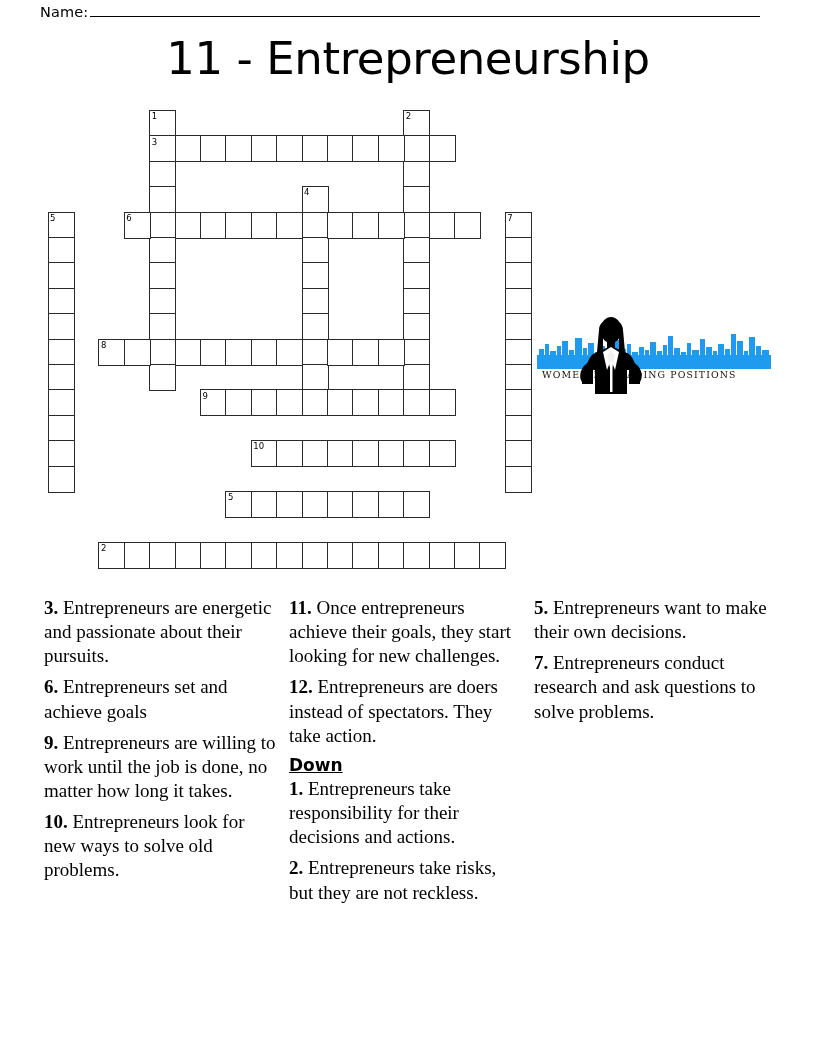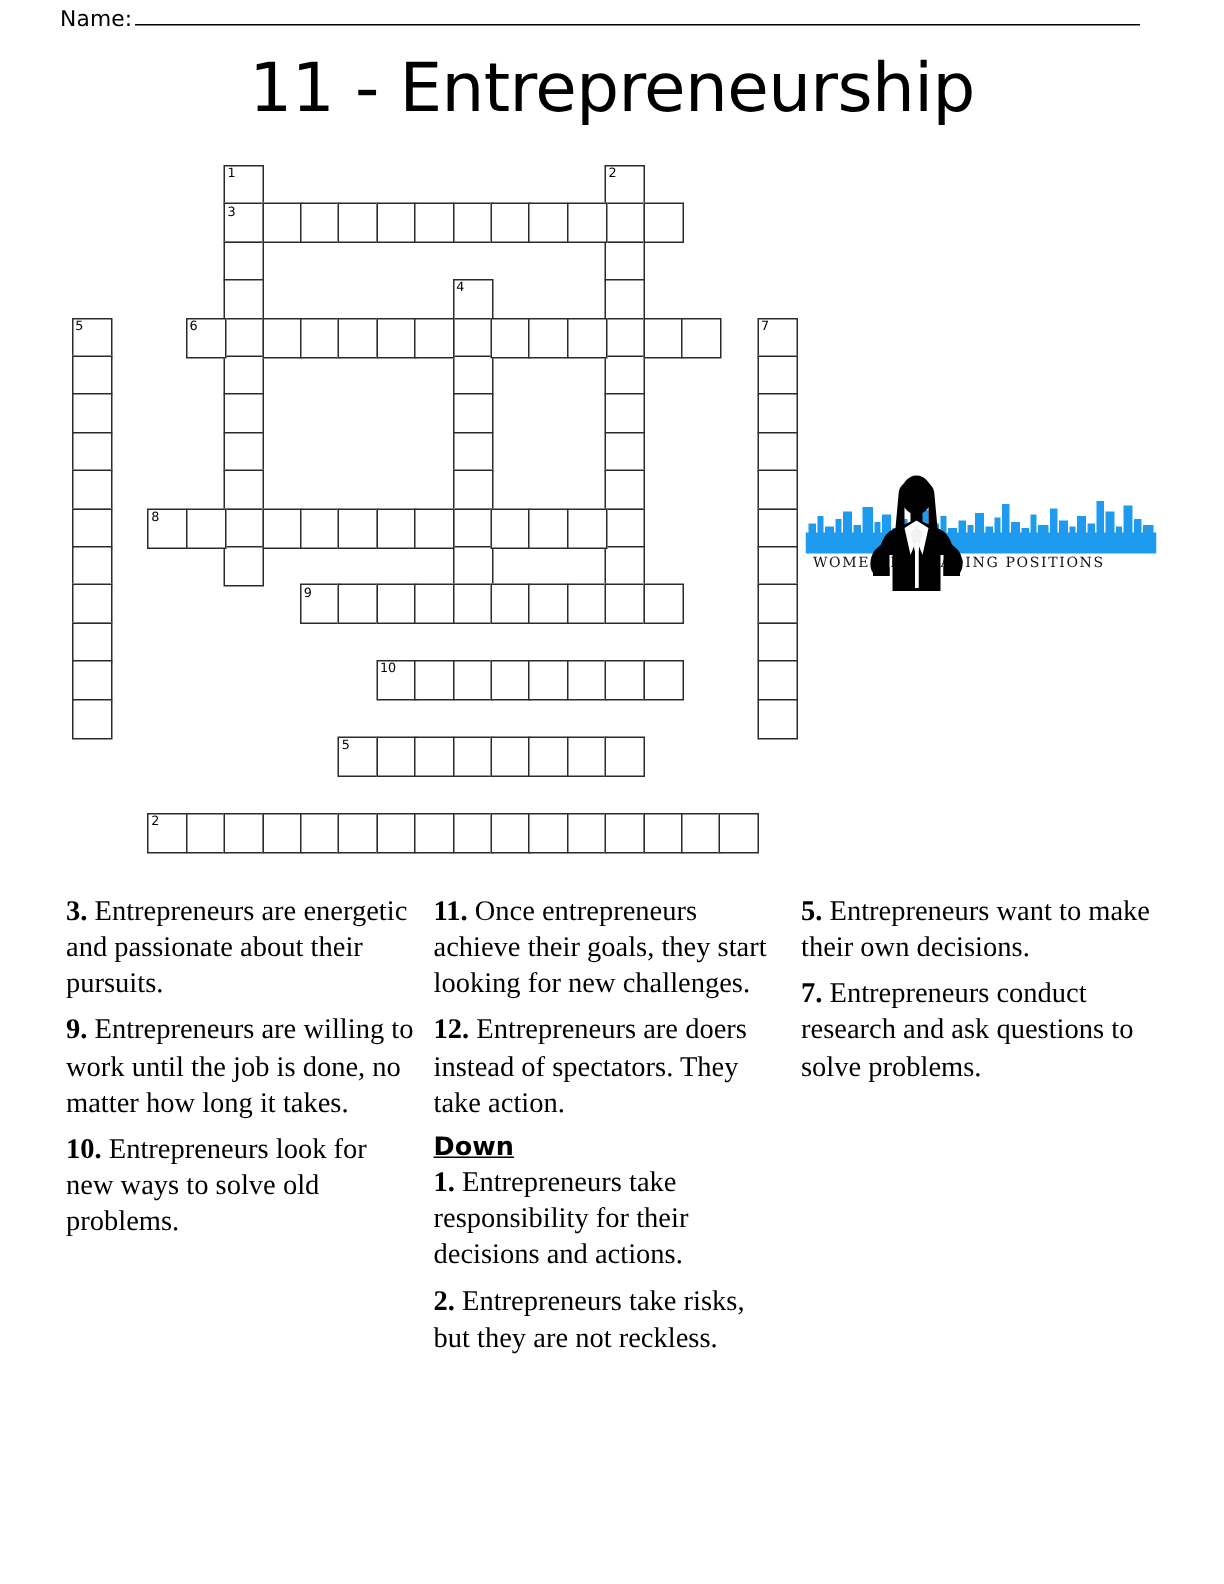--- a/index.html
+++ b/index.html
@@ -336,20 +336,21 @@
       <path d="M74 43 L70 47 L73 60 L74 54 L75 60 L78 47 Z" fill="#f2f2f2"></path>
 
       <rect x="73" y="54" width="2.5" height="30" fill="#ffffff"></rect>
     </g>
   </svg>
 </div>
 
 <div id="clues">
   <div class="clue-col" id="clue-col-1">
       <p class="clue-item"><span class="clue-num">3. </span><span class="clue-text">Entrepreneurs are energetic and passionate about their pursuits.</span></p>
+      <p class="clue-item"><span class="clue-num">6. </span><span class="clue-text">Entrepreneurs set and achieve goals</span></p>
       <p class="clue-item"><span class="clue-num">9. </span><span class="clue-text">Entrepreneurs are willing to work until the job is done, no matter how long it takes.</span></p>
       <p class="clue-item"><span class="clue-num">10. </span><span class="clue-text">Entrepreneurs look for new ways to solve old problems.</span></p>
     </div>
   <div class="clue-col" id="clue-col-2">
       <p class="clue-item"><span class="clue-num">11. </span><span class="clue-text">Once entrepreneurs achieve their goals, they start looking for new challenges.</span></p>
       <p class="clue-item"><span class="clue-num">12. </span><span class="clue-text">Entrepreneurs are doers instead of spectators. They take action.</span></p>
       <p class="clue-head">Down</p>
       <p class="clue-item"><span class="clue-num">1. </span><span class="clue-text">Entrepreneurs take responsibility for their decisions and actions.</span></p>
       <p class="clue-item"><span class="clue-num">2. </span><span class="clue-text">Entrepreneurs take risks, but they are not reckless.</span></p>
     </div>

